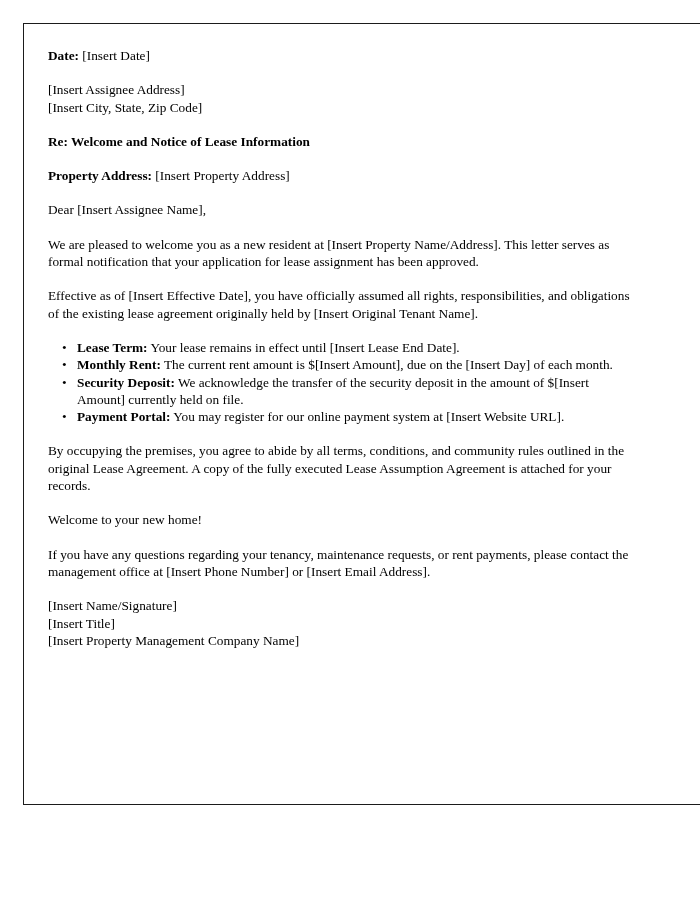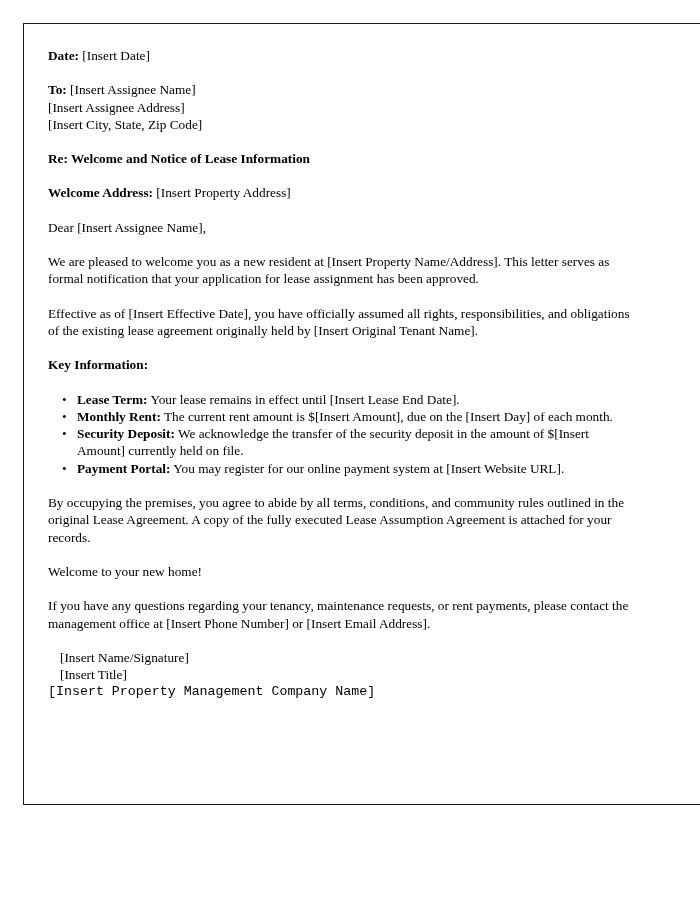--- a/index.html
+++ b/index.html
@@ -68,54 +68,50 @@
     top: 0;
     width: 10px;
     text-align: left;
   }
 
   .sig-block {
     margin: 0;
   }
   .sig-block .line {
     line-height: 17.3px;
-    margin-left: 12px;
   }
   
   .clipped-line {
     display: block;
     line-height: 17.3px;
-    font-family: Liberation Mono, monospace;
   }
 </style>
 </head>
 <body>
 
 <div id="page-frame">
   <div id="doc-body">
 
     <p class="block"><span class="bold">Date:</span> <span>[Insert Date]</span></p>
 
     <p class="block">
-      <span class="line"><span class="bold">To:</span> <span>[Insert Assignee Name]</span></span>
       <span class="line">[Insert Assignee Address]</span>
       <span class="line">[Insert City, State, Zip Code]</span>
     </p>
 
     <p class="heading">Re: Welcome and Notice of Lease Information</p>
 
-    <p class="block"><span class="bold">Welcome Address:</span> <span>[Insert Property Address]</span></p>
+    <p class="block"><span class="bold">Property Address:</span> <span>[Insert Property Address]</span></p>
 
     <p class="block">Dear [Insert Assignee Name],</p>
 
     <p class="block">We are pleased to welcome you as a new resident at [Insert Property Name/Address]. This letter serves as formal notification that your application for lease assignment has been approved.</p>
 
     <p class="block">Effective as of [Insert Effective Date], you have officially assumed all rights, responsibilities, and obligations of the existing lease agreement originally held by [Insert Original Tenant Name].</p>
 
-    <p class="heading">Key Information:</p>
 
     <ul class="keylist">
       <li><span class="bullet-dot">•</span><span class="bold">Lease Term:</span><span> Your lease remains in effect until [Insert Lease End Date].</span></li>
       <li><span class="bullet-dot">•</span><span class="bold">Monthly Rent:</span><span> The current rent amount is $[Insert Amount], due on the [Insert Day] of each month.</span></li>
       <li><span class="bullet-dot">•</span><span class="bold">Security Deposit:</span><span> We acknowledge the transfer of the security deposit in the amount of $[Insert Amount] currently held on file.</span></li>
       <li><span class="bullet-dot">•</span><span class="bold">Payment Portal:</span><span> You may register for our online payment system at [Insert Website URL].</span></li>
     </ul>
 
     <p class="block">By occupying the premises, you agree to abide by all terms, conditions, and community rules outlined in the original Lease Agreement. A copy of the fully executed Lease Assumption Agreement is attached for your records.</p>
 

